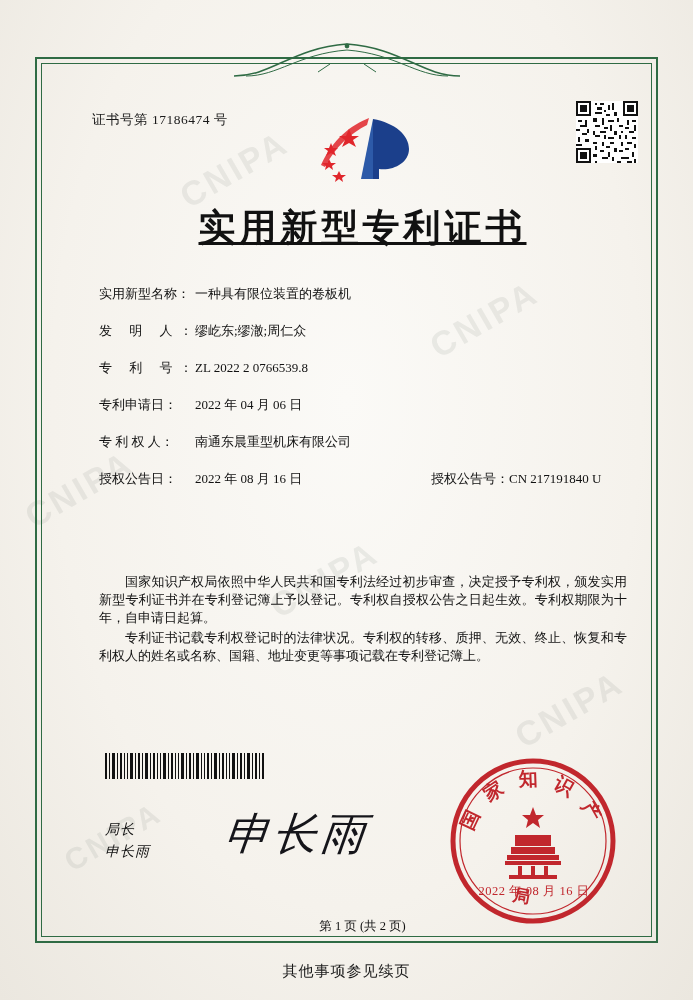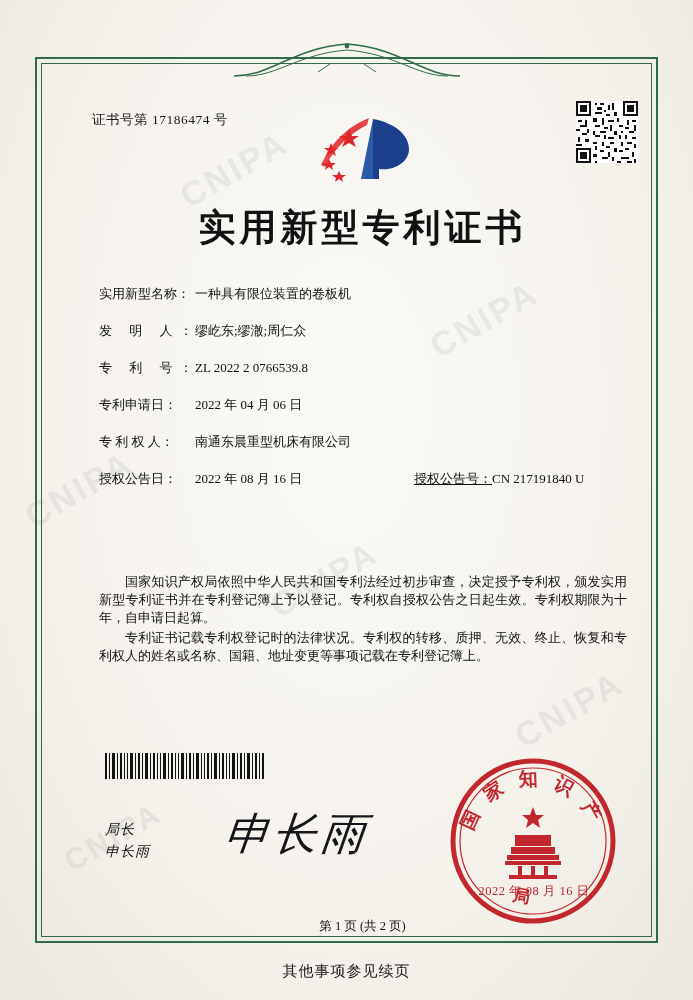--- a/index.html
+++ b/index.html
@@ -102,20 +102,21 @@
   .title {
     position: absolute;
     left: 0; right: 0;
     top: 140px;
     text-align: center;
     font-size: 37px;
     font-weight: bold;
     letter-spacing: 4px;
     color: #111;
     font-family: "Liberation Serif", serif;
+    text-decoration: underline;
   }
 
   
   .fields {
     position: absolute;
     left: 42px;
     top: 222px;
     width: 530px;
     font-size: 13px;
     color: #111;
@@ -131,23 +132,22 @@
     letter-spacing: 0px;
   }
   .field-label.spaced {
     letter-spacing: 7px;
   }
   .field-value {
     display: inline-block;
   }
   .field-row .right-part {
     position: absolute;
-    left: 315px;
+    left: 332px;
     top: 0;
-    text-decoration: underline;
   }
   .right-label { letter-spacing: 0px; }
 
   
   .para-block {
     position: absolute;
     left: 42px;
     top: 510px;
     width: 528px;
     font-size: 13px;

